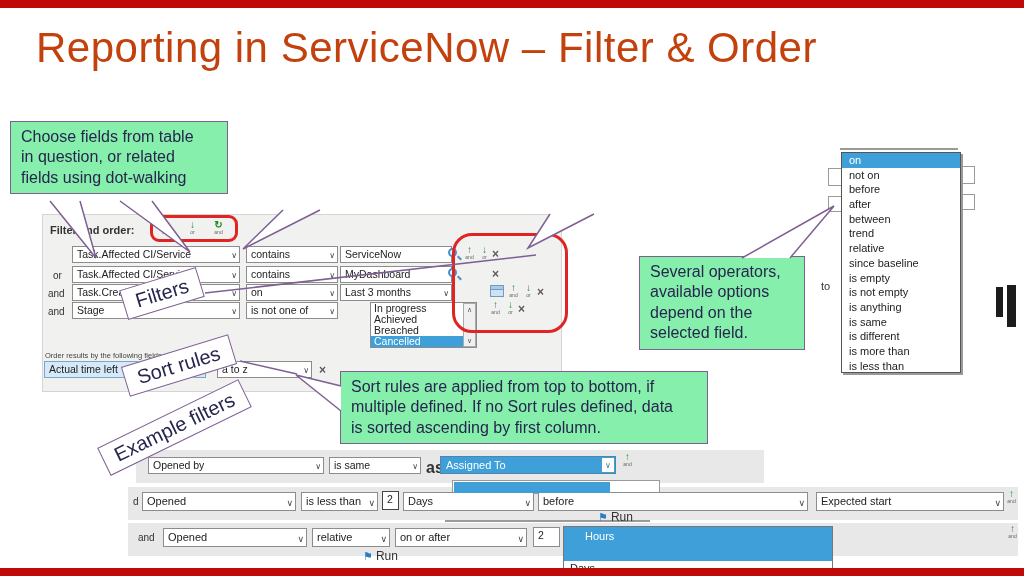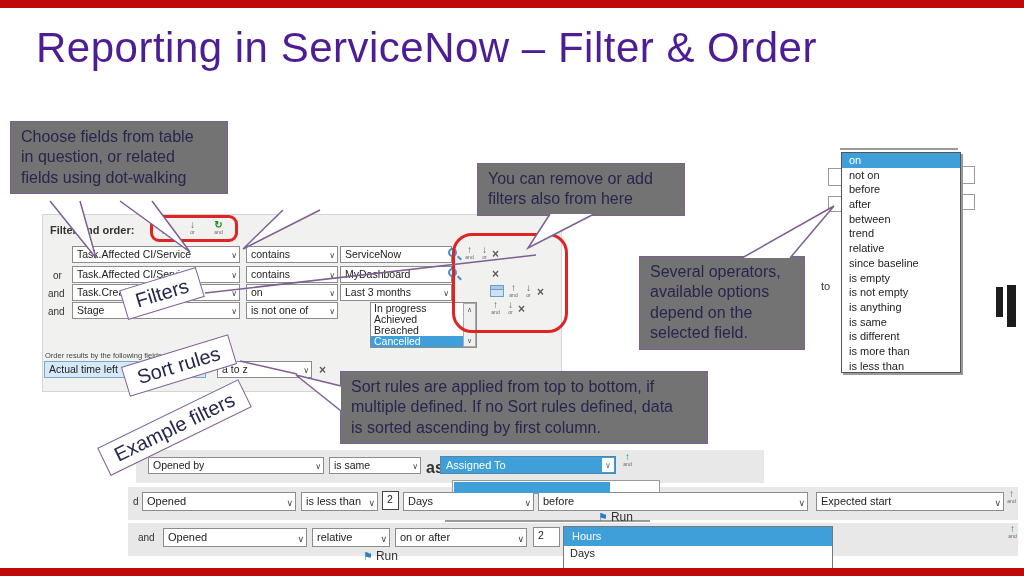--- a/index.html
+++ b/index.html
@@ -1,20 +1,20 @@
 <!DOCTYPE html>
 <html><head>
 <meta charset="utf-8">
 <style>
 *{box-sizing:border-box}
 html,body{margin:0;padding:0;background:#fff}
 .slide{position:relative;width:1024px;height:576px;background:#fff;overflow:hidden;font-family:"Liberation Sans",sans-serif}
 .bar{position:absolute;left:0;width:1024px;height:8px;background:#c00a0a;z-index:9}
-.title{position:absolute;left:36px;top:24px;font-size:42px;font-weight:200;color:#4c1d95;letter-spacing:.5px;z-index:2}
-.callout{position:absolute;background:#737373;border:1.6px solid #7e5f93;color:#26264e;font-size:16px;line-height:1.28;padding:5px 10px;z-index:6;white-space:pre-line}
+.title{position:absolute;left:36px;top:24px;font-size:42px;font-weight:200;color:#c2410c;letter-spacing:.5px;z-index:2}
+.callout{position:absolute;background:#86efac;border:1.6px solid #7e5f93;color:#26264e;font-size:16px;line-height:1.28;padding:5px 10px;z-index:6;white-space:pre-line}
 .rot{position:absolute;background:#fff;border:1.6px solid #7e5f93;color:#26264e;font-size:20px;padding:3px 12px;z-index:8;white-space:nowrap}
 .panel{position:absolute;left:42px;top:214px;width:520px;height:178px;background:#f1f1f0;border:1px solid #d4d4d4;z-index:1}
 .sel,.inp{position:absolute;height:17px;background:#fff;border:1px solid #8c8c8c;font-size:10.5px;color:#222;line-height:15px;padding:0 14px 0 4px;white-space:nowrap;overflow:hidden;z-index:2}
 .inp{padding-right:4px}
 .sel::after{content:"\2228";position:absolute;right:2px;top:1px;font-size:8px;color:#444}
 .lbl{position:absolute;font-size:10px;color:#333;z-index:2;line-height:1}
 .hdr{position:absolute;font-size:11px;font-weight:bold;color:#333;z-index:2}
 .tiny{position:absolute;font-size:7.5px;color:#444;z-index:2}
 .redmark{position:absolute;border:3px solid #e02424;border-radius:16px;z-index:4}
 .gic{position:absolute;width:15px;text-align:center;line-height:1;z-index:3}
@@ -191,21 +191,21 @@
   <div class="run" style="left:598px;top:510px"><span class="runic">⚑</span><span>Run</span></div>
   <div class="ln" style="left:445px;top:520px;width:205px;height:2px"></div>
 
   <div class="strip" style="left:128px;top:523px;width:890px;height:33px"></div>
   <div class="lbl" style="left:138px;top:533px">and</div>
   <div class="sel bigsel" style="left:163px;top:528px;width:144px">Opened</div>
   <div class="sel bigsel" style="left:312px;top:528px;width:78px">relative</div>
   <div class="sel bigsel" style="left:395px;top:528px;width:132px">on or after</div>
   <div class="inp" style="left:533px;top:527px;width:27px;height:20px">2</div>
   <div class="mlist" style="left:563px;top:526px;width:270px;height:54px;font-size:11px;border-color:#777">
-    <div class="mitem msel" style="height:19px;line-height:19px;padding-left:8px">Hours</div>
+    <div class="mitem msel" style="height:34px;line-height:19px;padding-left:21px">Hours</div>
     <div class="mitem" style="height:15px;line-height:15px;padding-left:6px">Days</div>
   </div>
   <div class="gic" style="left:1005px;top:524px">
       <span class="ar">↑</span>
       <span class="lb">and</span>
     </div>
   <div class="run" style="left:363px;top:549px"><span class="runic">⚑</span><span>Run</span></div>
 
   <svg class="overlay" width="1024" height="576" viewBox="0 0 1024 576">
     <path d="M50 201 L96 258 L80 201" fill="#ffffff" stroke="#7e5f93" stroke-width="1.5"></path>
@@ -214,22 +214,20 @@
     <path d="M550 214 L528 248 L594 214" fill="#ffffff" stroke="#7e5f93" stroke-width="1.5"></path>
     <path d="M742 258 L834 206 L790 258" fill="#ffffff" stroke="#7e5f93" stroke-width="1.5"></path>
     <path d="M341 386 L296 375 L341 411" fill="#ffffff" stroke="#7e5f93" stroke-width="1.5"></path>
     <line x1="205" y1="293" x2="536" y2="255" stroke="#7e5f93" stroke-width="1.5"></line>
     <line x1="240" y1="361" x2="297" y2="374" stroke="#7e5f93" stroke-width="1.5"></line>
   </svg>
 
   <div class="callout" style="left:10px;top:121px;width:218px">Choose fields from table
 in question, or related
 fields using dot-walking</div>
-  <div class="callout" style="left:477px;top:163px;width:208px">You can remove or add
-filters also from here</div>
   <div class="callout" style="left:639px;top:256px;width:166px">Several operators,
 available options
 depend on the
 selected field.</div>
   <div class="callout" style="left:340px;top:371px;width:368px">Sort rules are applied from top to bottom, if
 multiple defined. If no Sort rules defined, data
 is sorted ascending by first column.</div>
 
   <div class="rot" style="left:122px;top:278px;transform:rotate(-17deg)">Filters</div>
   <div class="rot" style="left:123px;top:350px;transform:rotate(-17deg)">Sort rules</div>

